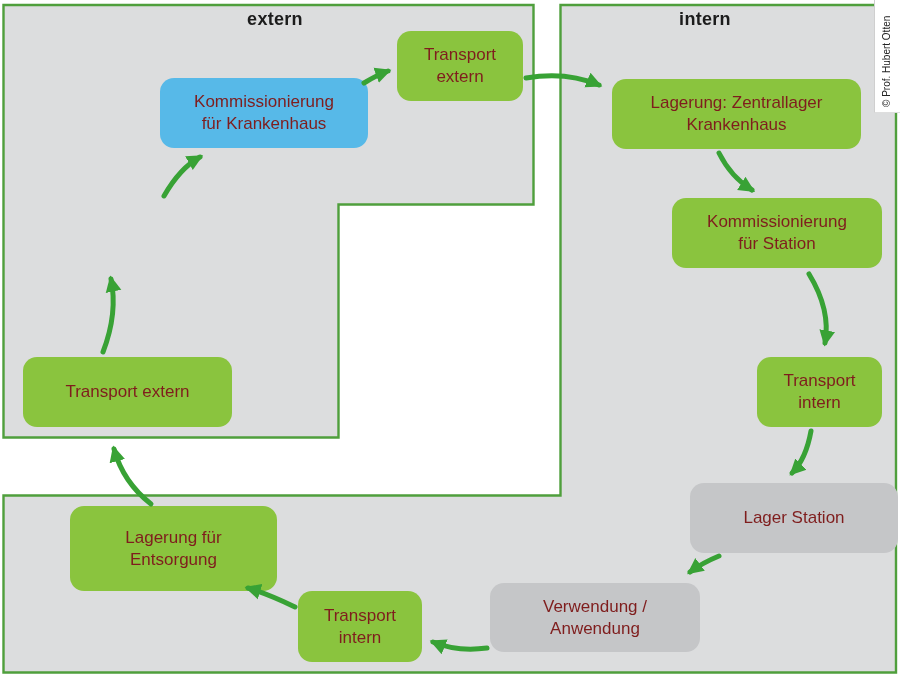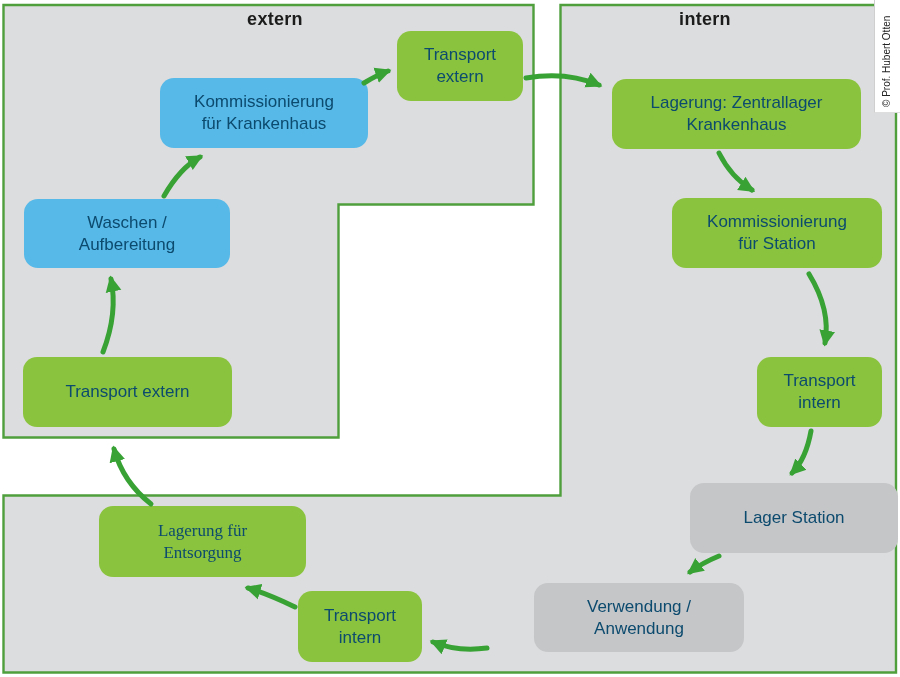--- a/index.html
+++ b/index.html
@@ -9,21 +9,21 @@
   }
   svg.layer{position:absolute;left:0;top:0;pointer-events:none;}
   .panel-path{fill:#dcddde;stroke:#4f9f3c;stroke-width:2.4;}
   .region-label{
     position:absolute;width:160px;text-align:center;
     font-size:18px;font-weight:bold;color:#1c1c1c;letter-spacing:.3px;
   }
   .node{
     position:absolute;border-radius:14px;
     display:flex;align-items:center;justify-content:center;
-    text-align:center;font-size:17px;line-height:1.27;color:#0c4a6e;
+    text-align:center;font-size:17px;line-height:1.27;color:#7f1d1d;
   }
   .node span{white-space:pre-line;}
   .node.green{background:#8ac43e;}
   .node.blue{background:#57b9e8;}
   .node.gray{background:#c5c6c8;}
   .arrow{stroke:#38a235;stroke-width:5;fill:none;stroke-linecap:round;}
   .credit{
     position:absolute;left:874px;top:0;width:26px;height:112px;
     background:#ffffff;border-left:1px solid #cfcfcf;border-bottom:1px solid #dedede;
   }
@@ -47,36 +47,32 @@
   <div class="region-label" style="left:625px;top:9px;">intern</div>
 
   <div class="node green" style="left:397px;top:31px;width:126px;height:70px;">
     <span>Transport
 extern</span>
   </div>
   <div class="node blue" style="left:160px;top:78px;width:208px;height:70px;">
     <span>Kommissionierung
 für Krankenhaus</span>
   </div>
-  <div class="node blue" style="left:24px;top:199px;width:206px;height:69px;">
-    <span>Waschen /
-Aufbereitung</span>
-  </div>
   <div class="node green" style="left:23px;top:357px;width:209px;height:70px;">
     <span>Transport extern</span>
   </div>
-  <div class="node green" style="left:99px;top:506px;width:207px;height:71px;font-family:Liberation Serif, serif;">
+  <div class="node green" style="left:70px;top:506px;width:207px;height:85px;">
     <span>Lagerung für
 Entsorgung</span>
   </div>
   <div class="node green" style="left:298px;top:591px;width:124px;height:71px;">
     <span>Transport
 intern</span>
   </div>
-  <div class="node gray" style="left:490px;top:583px;width:210px;height:69px;margin-left:44px;">
+  <div class="node gray" style="left:490px;top:583px;width:210px;height:69px;">
     <span>Verwendung /
 Anwendung</span>
   </div>
   <div class="node gray" style="left:690px;top:483px;width:208px;height:70px;">
     <span>Lager Station</span>
   </div>
   <div class="node green" style="left:757px;top:357px;width:125px;height:70px;">
     <span>Transport
 intern</span>
   </div>

